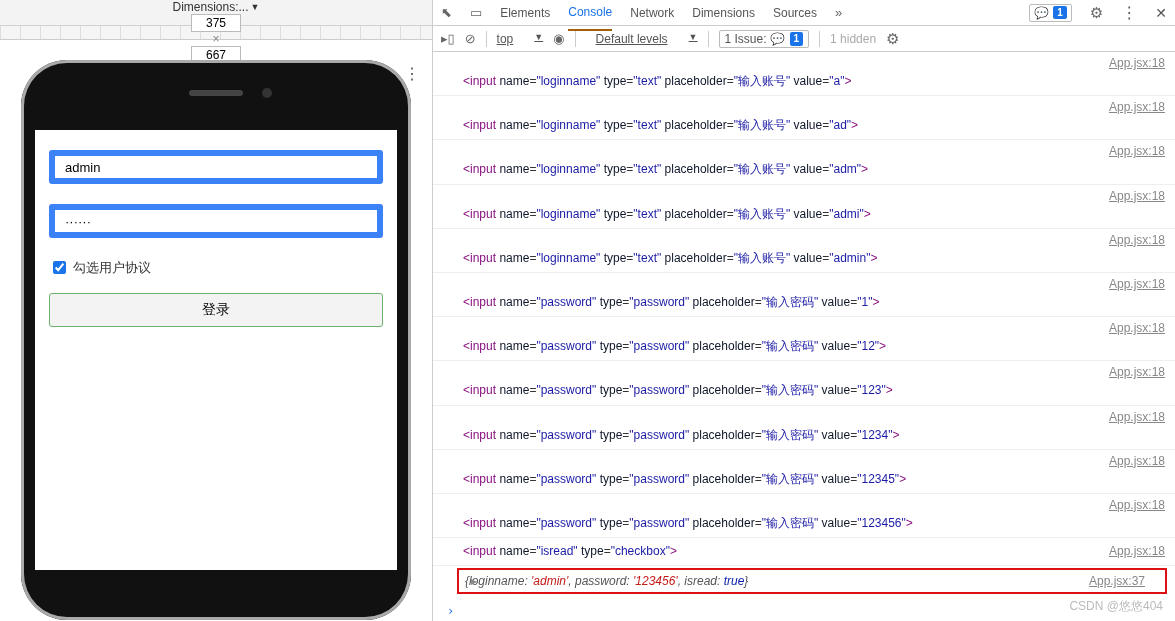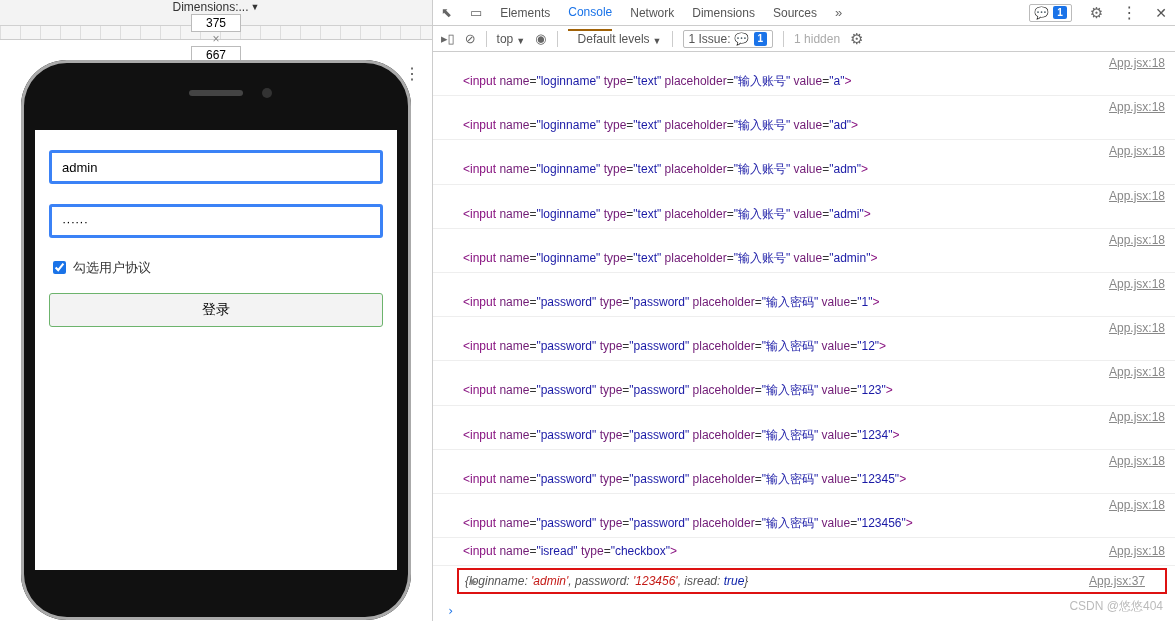--- a/index.html
+++ b/index.html
@@ -13,51 +13,51 @@
 .dim-input { width: 50px; height: 18px; border: 1px solid #bbb; text-align: center; font-size: 12px; margin: 0 6px; background: #fff; }
 .dim-x { color: #888; }
 .dim-more { margin-left: auto; font-size: 16px; color: #555; padding: 0 6px; cursor: default; }
 .ruler { height: 14px; background: repeating-linear-gradient(to right, #ddd 0 1px, #f5f5f5 1px 20px); border-bottom: 1px solid #ccc; }
 
 .phone-wrap { display: flex; justify-content: center; padding-top: 20px; }
 .phone { width: 390px; background: #111; border-radius: 46px; padding: 70px 14px 50px 14px; position: relative; box-shadow: inset 0 0 0 3px #aaa; }
 .speaker { position: absolute; top: 30px; left: 50%; transform: translateX(-50%); width: 54px; height: 6px; background: #444; border-radius: 3px; }
 .camera { position: absolute; top: 28px; left: calc(50% + 46px); width: 10px; height: 10px; background: #333; border-radius: 50%; }
 .screen { background: #fff; height: 440px; padding: 20px 14px; }
-.field { width: 100%; height: 34px; border: 3px solid #3b82f6; border-radius: 3px; padding: 0 10px; font-size: 13px; margin-bottom: 20px; }
+.field { width: 100%; height: 34px; border: 6px solid #3b82f6; border-radius: 3px; padding: 0 10px; font-size: 13px; margin-bottom: 20px; }
 .chk-row { display: flex; align-items: center; gap: 4px; font-size: 13px; margin-bottom: 16px; }
 .chk-row input { accent-color: #1a73e8; }
 .login-btn { width: 100%; height: 34px; border: 1px solid #6cb36c; border-radius: 3px; background: #f3f3f3; font-size: 14px; }
 
 
 .right { position: absolute; left: 433px; top: 0; right: 0; height: 621px; display: flex; flex-direction: column; }
 .tabs { height: 26px; border-bottom: 1px solid #ccc; display: flex; align-items: center; padding: 0 8px; gap: 18px; color: #555; font-size: 12px; }
 .tab { height: 36px; display: flex; align-items: center; cursor: default; }
 .tab.active { color: #1a73e8; border-bottom: 2px solid #a16207; }
 .icon-btn { color: #666; font-size: 13px; }
 .tabs .spacer { flex: 1; }
 .badge-blue { background: #1a73e8; color: #fff; border-radius: 2px; padding: 1px 4px; font-size: 10px; font-weight: bold; }
 .msg-badge { display: flex; align-items: center; gap: 4px; border: 1px solid #bbb; border-radius: 2px; padding: 1px 4px; }
 .gear { font-size: 15px; color: #666; }
 .vdots { font-size: 16px; color: #555; }
 .xclose { font-size: 14px; color: #555; }
 
 .subbar { height: 26px; border-bottom: 1px solid #ccc; display: flex; align-items: center; padding: 0 8px; gap: 10px; font-size: 12px; color: #555; }
-.subbar .sel { display: flex; align-items: flex-end; gap: 3px; }
+.subbar .sel { display: flex; align-items: flex-start; gap: 21px; text-decoration: underline; }
 .filter { flex: 1; max-width: 190px; height: 19px; border: 1px solid #ccc; padding: 0 6px; font-size: 12px; color: #888; }
 .issues { display: flex; gap: 4px; border: 1px solid #bbb; border-radius: 2px; padding: 1px 5px; }
 .hidden-txt { color: #aaa; }
 .divider { width: 1px; height: 16px; background: #ccc; }
 
 .console { flex: 1; overflow: auto; font-family: Consolas, Menlo, monospace; font-size: 12px; }
 .row { border-bottom: 1px solid #eee; padding: 4px 8px 4px 30px; position: relative; line-height: 1.6; }
 .row .src { position: absolute; right: 10px; top: 4px; color: #888; text-decoration: underline; }
 .double { padding-top: 20px; }
 .tag { color: #881280; }
-.attr { color: #701a75; }
+.attr { color: #0f172a; }
 .val { color: #1a1aa6; }
 .key-i { color: #555; font-style: italic; }
 .str-i { color: #c41a16; font-style: italic; }
 .bool-i { color: #0d22aa; font-style: italic; }
 .caret { position: absolute; left: 12px; color: #888; }
 .hl { border: 2px solid #d11; padding: 4px 6px; margin: 2px 8px 8px 24px; position: relative; }
 .hl .src { position: absolute; right: 20px; top: 4px; color: #888; text-decoration: underline; }
 .prompt { color: #1a73e8; padding: 2px 8px 2px 14px; font-family: Consolas, monospace; }
 
 .watermark { position: absolute; right: 12px; bottom: 6px; color: #bbb; font-size: 12px; }

